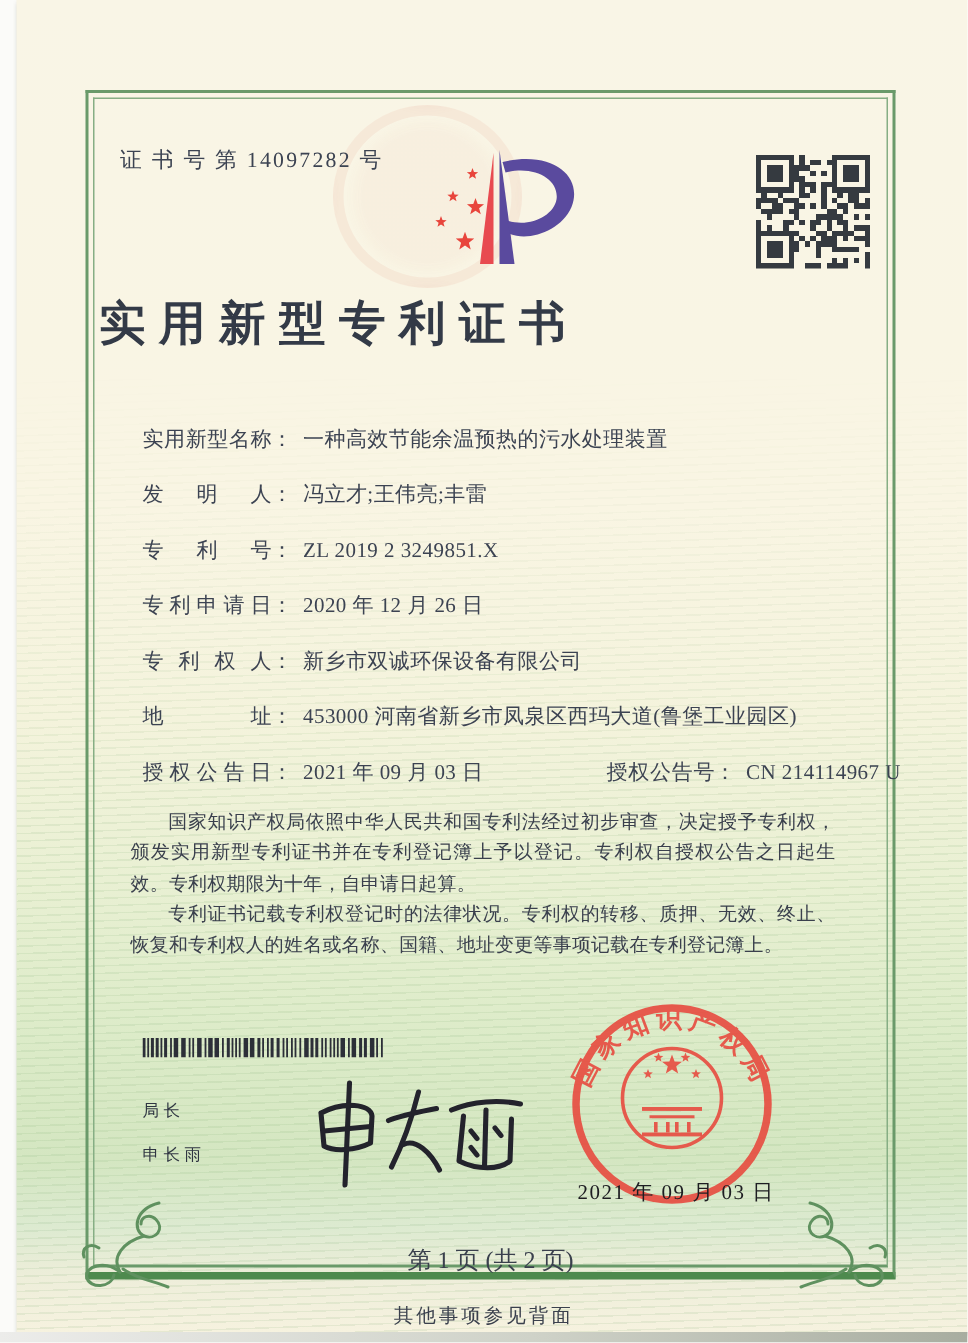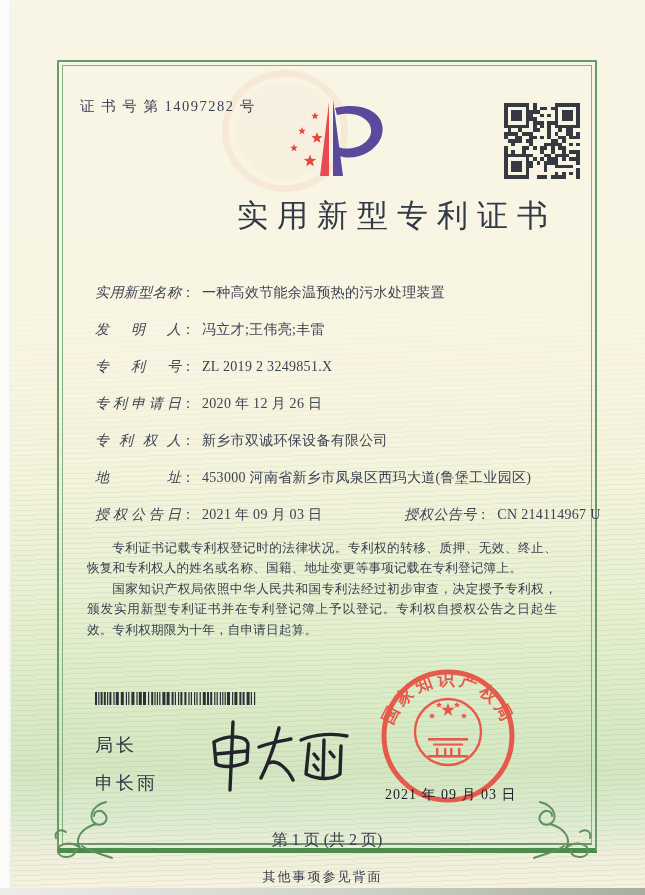--- a/index.html
+++ b/index.html
@@ -31,36 +31,36 @@
   }
   .bleed-stamp{
     position:absolute;left:222px;top:70px;width:112px;height:108px;border-radius:50%;
     border:7px solid rgba(222,130,112,.10);
     background:radial-gradient(circle, rgba(222,140,120,.05) 55%, transparent 70%);
   }
   .cert-no{position:absolute;left:80px;top:97px;font-size:14.5px;letter-spacing:1.5px;color:#3c4352;}
   .logo{position:absolute;left:277px;top:92px;}
   .qr{position:absolute;left:504px;top:103px;}
   .title{
-    position:absolute;left:57px;top:195px;width:500px;text-align:right;
-    font-size:31px;font-weight:normal;letter-spacing:9px;color:#333a47;text-indent:9px;
+    position:absolute;left:57px;top:195px;width:500px;text-align:left;
+    font-size:31px;font-weight:bold;letter-spacing:9px;color:#333a47;text-indent:9px;
   }
   .fields{position:absolute;left:95px;top:284px;width:480px;}
   .frow{display:flex;align-items:baseline;height:37px;font-size:14px;color:#3c4352;}
-  .flabel{display:inline-block;width:86px;text-align:justify;text-align-last:justify;flex:0 0 86px;font-style:italic;}
+  .flabel{display:inline-block;width:86px;text-align:justify;text-align-last:justify;flex:0 0 86px;}
   .fcolon{flex:0 0 auto;}
   .fvalue{margin-left:7px;white-space:nowrap;letter-spacing:.3px;}
   .frow .pair2{margin-left:82px;display:flex;align-items:baseline;}
   .paras{position:absolute;left:87px;top:538px;width:470px;}
   .paras p{
     margin:0;font-size:12.6px;line-height:1.62;text-align:justify;text-indent:2em;
     color:#3a404d;letter-spacing:.2px;
   }
   .barcode{position:absolute;left:95px;top:692px;}
-  .signer{position:absolute;left:95px;top:733px;font-size:18px;letter-spacing:3px;color:#2f3542;}
+  .signer{position:absolute;left:95px;top:733px;font-size:11px;letter-spacing:3px;color:#2f3542;}
   .signer div{margin-bottom:14px;}
   .signature{position:absolute;left:197px;top:714px;}
   .seal{position:absolute;left:378px;top:666px;}
   .seal-date{
     position:absolute;left:385px;top:786px;font-size:14px;color:#1d1d22;
     letter-spacing:1px;white-space:nowrap;
   }
   .page-info{position:absolute;left:57px;top:830px;width:540px;text-align:center;font-size:16px;color:#3a404d;}
   .back-note{position:absolute;left:0;top:868px;width:645px;text-align:center;font-size:13px;color:#3a404d;letter-spacing:2px;}
   .flourish{position:absolute;}
@@ -388,22 +388,22 @@
     <span class="fvalue">2021 年 09 月 03 日</span>
     <span class="pair2">
       <span class="flabel" style="width:72px;flex-basis:72px">授权公告号</span>
         <span class="fcolon">：</span>
       <span class="fvalue">CN 214114967 U</span>
     </span>
   </div>
 </div>
 
 <div class="paras">
+  <p>国家知识产权局依照中华人民共和国专利法经过初步审查，决定授予专利权，颁发实用新型专利证书并在专利登记簿上予以登记。专利权自授权公告之日起生效。专利权期限为十年，自申请日起算。</p>
   <p>专利证书记载专利权登记时的法律状况。专利权的转移、质押、无效、终止、恢复和专利权人的姓名或名称、国籍、地址变更等事项记载在专利登记簿上。</p>
-  <p>国家知识产权局依照中华人民共和国专利法经过初步审查，决定授予专利权，颁发实用新型专利证书并在专利登记簿上予以登记。专利权自授权公告之日起生效。专利权期限为十年，自申请日起算。</p>
 </div>
 
 <svg class="barcode" width="162" height="13" viewBox="0 0 162 13">
   <g id="barcode-bars" fill="#2c2f38">
       <rect x="0" y="0" width="2" height="13"></rect>
       <rect x="3.2" y="0" width="1.2" height="13"></rect>
       <rect x="5.6" y="0" width="2" height="13"></rect>
       <rect x="8.8" y="0" width="2" height="13"></rect>
       <rect x="12" y="0" width="1.2" height="13"></rect>
       <rect x="14.4" y="0" width="2" height="13"></rect>

